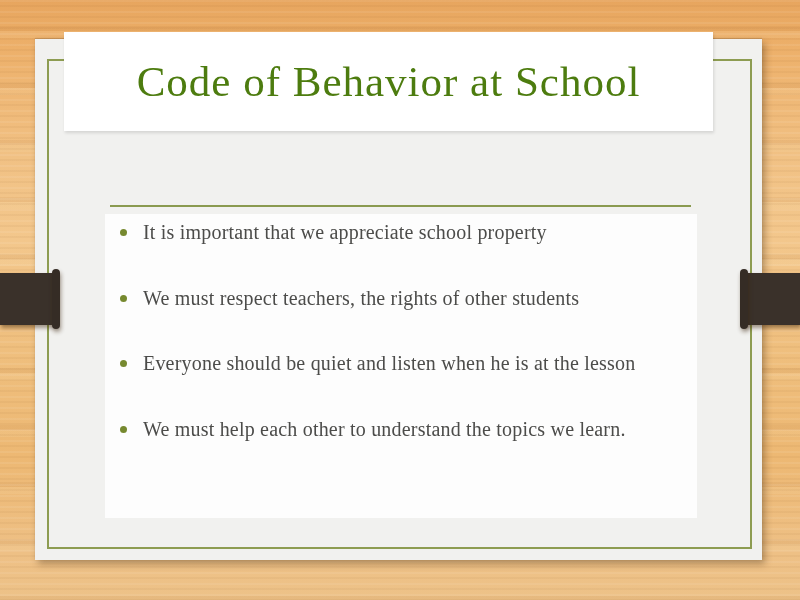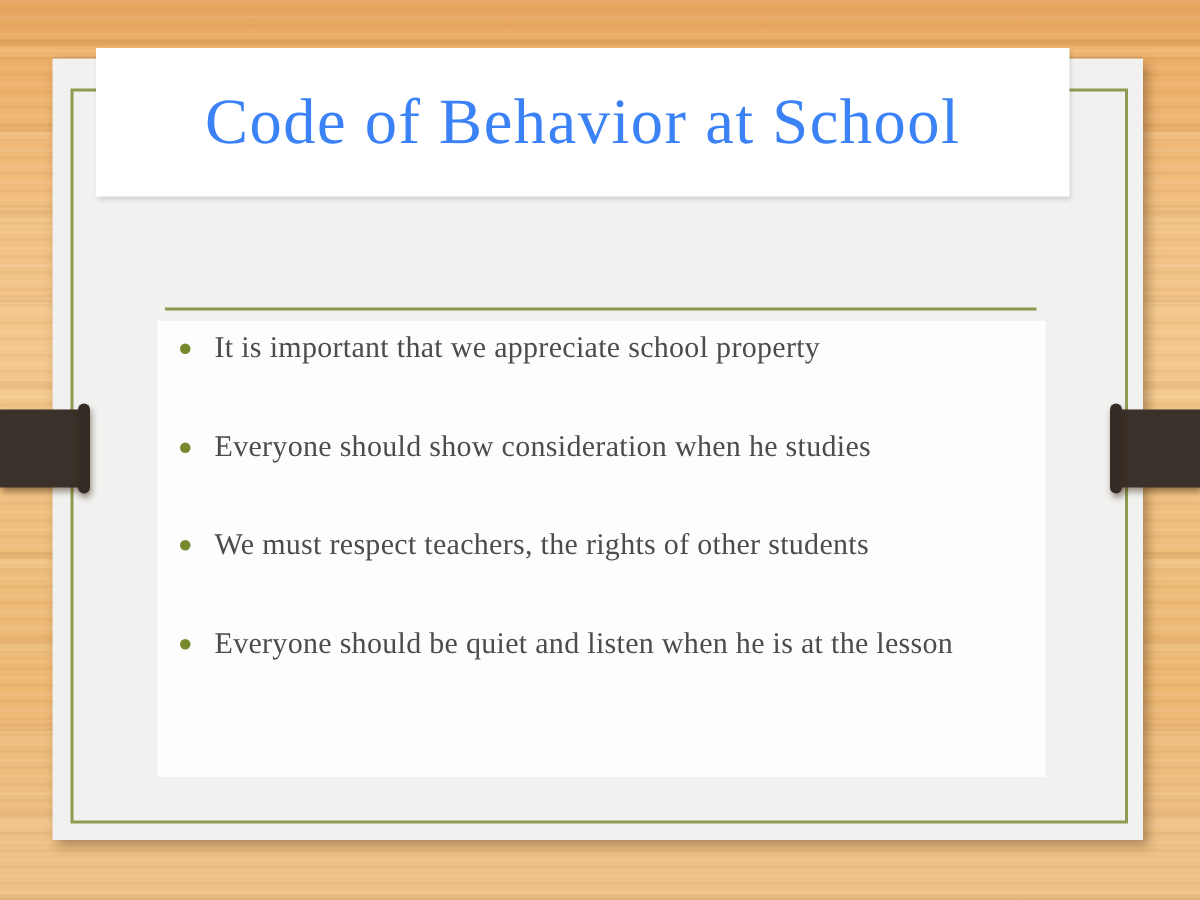--- a/index.html
+++ b/index.html
@@ -37,21 +37,21 @@
     z-index:1;
   }
   .title-band{
     position:absolute;left:29px;top:-7px;width:649px;height:99px;
     background:#ffffff;z-index:3;
     box-shadow:1px 2px 3px rgba(0,0,0,0.12);
     display:flex;align-items:center;justify-content:center;
   }
   .title-band h1{
     margin:0;font-weight:normal;font-size:43px;letter-spacing:1px;
-    color:#3b82f6;white-space:nowrap;
+    color:#4d7c0f;white-space:nowrap;
   }
   .divider{
     position:absolute;left:75px;top:166px;width:581px;height:2px;
     background:#8a9a50;z-index:2;
   }
   .content{
     position:absolute;left:70px;top:175px;width:592px;height:304px;
     background:#fdfdfd;z-index:2;
   }
   ul.bullets{
@@ -102,29 +102,29 @@
   <div class="divider"></div>
 
   <div class="content">
     <ul class="bullets">
       <li>
         <span class="dot"></span>
         <span class="btxt">It is important that we appreciate school property</span>
       </li>
       <li>
         <span class="dot"></span>
-        <span class="btxt">Everyone should show consideration when he studies</span>
-      </li>
-      <li>
-        <span class="dot"></span>
         <span class="btxt">We must respect teachers, the rights of other students</span>
       </li>
       <li>
         <span class="dot"></span>
         <span class="btxt">Everyone should be quiet and listen when he is at the lesson</span>
+      </li>
+      <li>
+        <span class="dot"></span>
+        <span class="btxt">We must help each other to understand the topics we learn.</span>
       </li>
     </ul>
   </div>
 </div>
 
 <div class="ribbon ribbon-left">
   <div class="bar"></div>
   <div class="cap"></div>
 </div>
 <div class="ribbon ribbon-right">

